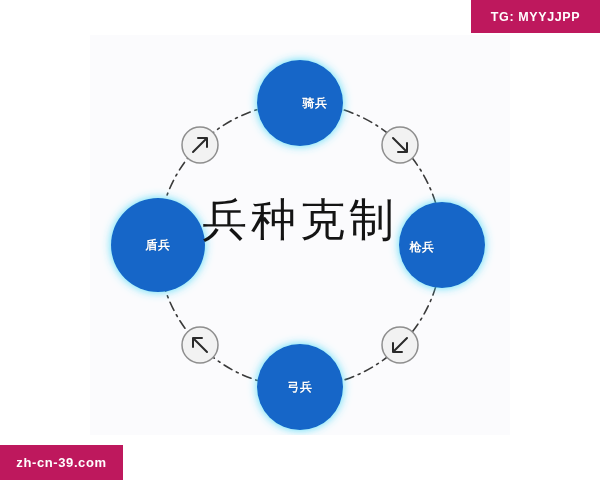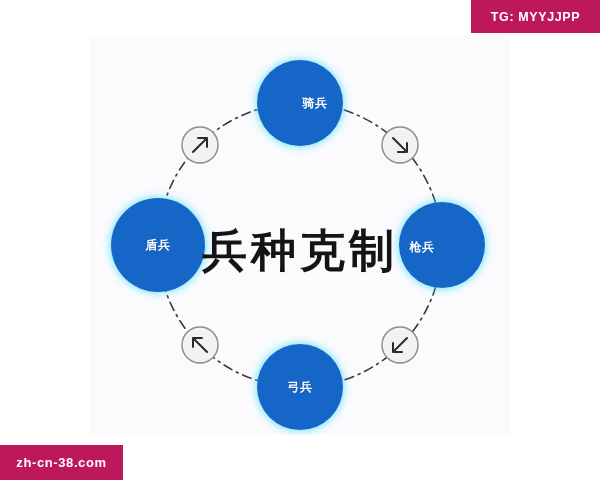--- a/index.html
+++ b/index.html
@@ -56,25 +56,25 @@
     transform: translate(-50%, -50%);
     font-family: "DejaVu Sans", "Liberation Sans", sans-serif;
     pointer-events: none;
     text-shadow: 0 0 1px rgba(0,0,0,0.25);
   }
 
   
   #center-title {
     position: absolute;
     left: 210px;
-    top: 215px;
+    top: 184px;
     transform: translate(-50%, -50%);
     font-family: "DejaVu Serif", "Liberation Serif", serif;
     font-size: 45px;
-    font-weight: 700;
+    font-weight: 400;
     color: #141414;
     letter-spacing: 4px;
     white-space: nowrap;
     line-height: 1;
   }
 
   
   .watermark {
     position: absolute;
     background: #be185d;
@@ -166,15 +166,15 @@
     <div class="node-label" style="left:210px; top:352px;text-align:center;">弓兵</div>
 
     <div class="node-label" style="left:68px; top:210px;">盾兵</div>
 
     <div id="center-title">兵种克制</div>
 
   </div>
 
   <div class="watermark" id="watermark-top">TG: MYYJJPP</div>
 
-  <div class="watermark" id="watermark-bottom">zh-cn-38.com</div>
+  <div class="watermark" id="watermark-bottom">zh-cn-39.com</div>
 
 </div>
 
 </body></html>

